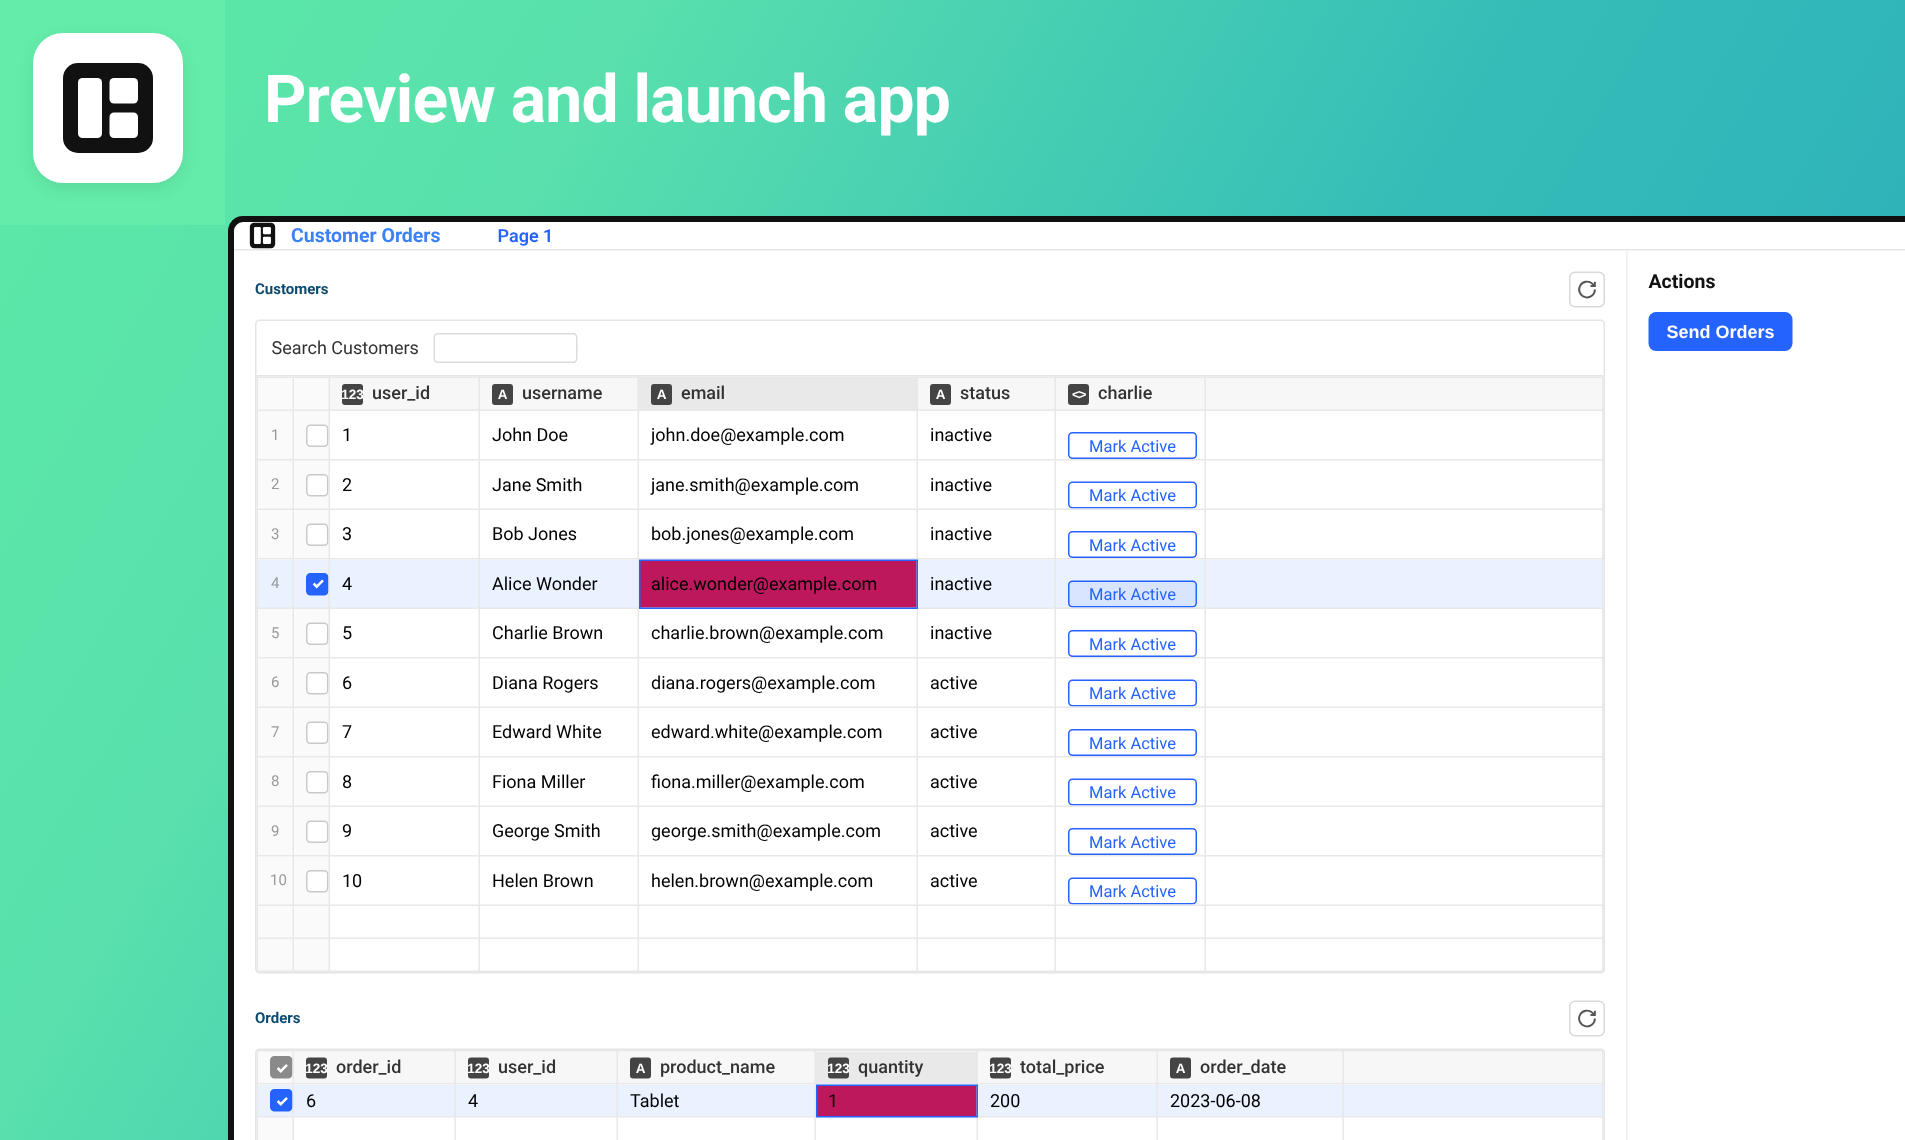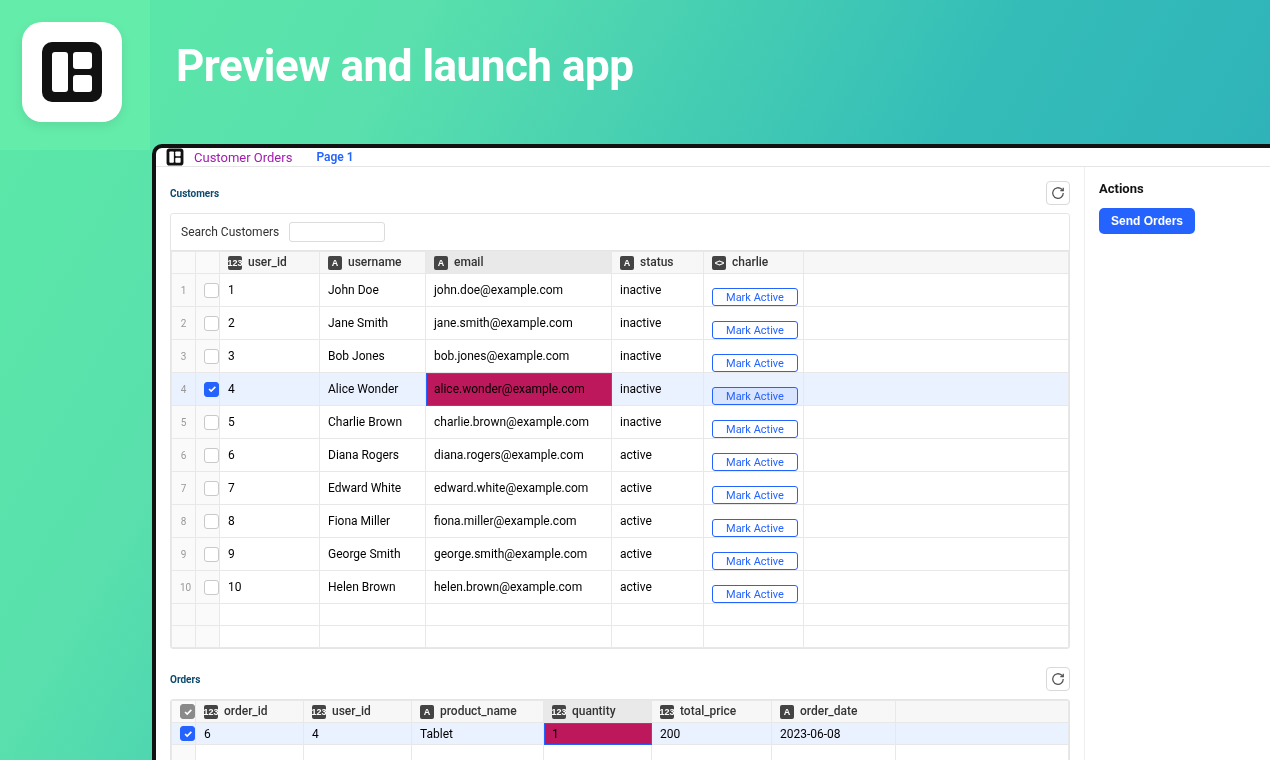--- a/index.html
+++ b/index.html
@@ -25,22 +25,22 @@
     background:#fff; border-radius:10px 0 0 0;
     border:4px solid #111; border-right:none; border-bottom:none;
     overflow:hidden;
     display:flex; flex-direction:column;
   }
   .titlebar {
     height:30px; border-bottom:1px solid #e5e5e5;
     display:flex; align-items:center; padding:0 10px; gap:10px;
   }
   .titlebar .mini-logo { width:18px; height:18px; }
-  .titlebar .app-name { font-size:13px; font-weight:400; color:#a21caf; }
-  .titlebar .page-link { font-size:12px; font-weight:600; color:#2563ff; margin-left:14px; }
+  .titlebar .app-name { font-size:13px; font-weight:700; color:#3b82f6; }
+  .titlebar .page-link { font-size:12px; font-weight:600; color:#2563ff; margin-left:28px; }
   .content { flex:1; display:flex; }
   .main { flex:1; padding:14px 14px 0 14px; overflow:hidden; }
   .side { width:186px; border-left:1px solid #eee; padding:14px 14px 0 14px; }
   .side-title { font-size:13px; font-weight:700; color:#111; margin-bottom:12px; }
   .btn-primary {
     background:#2563ff; color:#fff; border:none; border-radius:5px;
     padding:6px 12px; font-size:12px; font-weight:600; cursor:pointer;
   }
   .section-head { display:flex; align-items:center; justify-content:space-between; margin-bottom:8px; }
   .section-title { font-size:10px; font-weight:700; color:#0c4a6e; }

